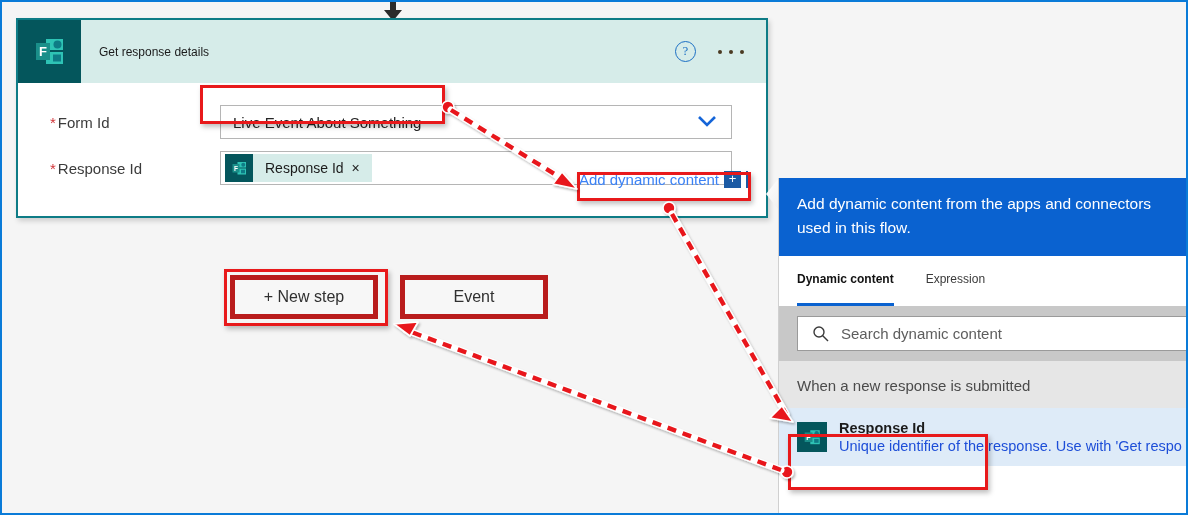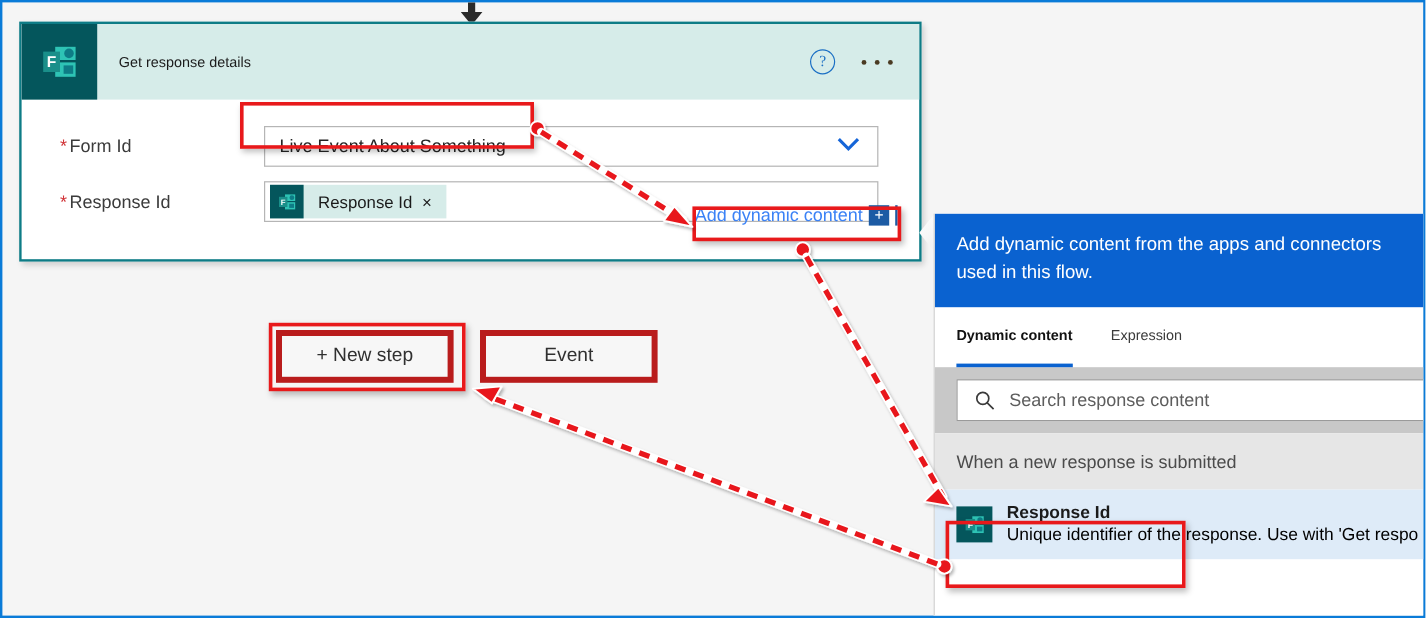--- a/index.html
+++ b/index.html
@@ -311,21 +311,21 @@
   }
   .dc-item .it-text { margin-left: 12px; }
   .dc-item .it-title {
     font-size: 14.5px;
     font-weight: bold;
     color: #1b1b1b;
     white-space: nowrap;
   }
   .dc-item .it-desc {
     font-size: 14.5px;
-    color: #000000;
+    color: #1d4ed8;
     white-space: nowrap;
     margin-top: 2px;
   }
 
   
   .hl {
     position: absolute;
     border: 3px solid #e8191b;
     box-sizing: border-box;
     box-shadow: 2px 3px 5px rgba(0,0,0,0.25);
@@ -439,21 +439,21 @@
     </div>
 
     <div class="dc-search-wrap">
       <div class="dc-search">
         <span class="search-icon">
           <svg width="17" height="17" viewBox="0 0 17 17">
             <circle cx="7" cy="7" r="5" stroke="#3a3a3a" stroke-width="1.4" fill="none"></circle>
             <line x1="10.5" y1="10.5" x2="16" y2="16" stroke="#3a3a3a" stroke-width="1.4"></line>
           </svg>
         </span>
-        <span class="sph">Search response content</span>
+        <span class="sph">Search dynamic content</span>
       </div>
     </div>
 
     <div class="dc-group-head">When a new response is submitted</div>
 
     <div class="dc-item">
       <div class="it-icon">
         <svg width="19" height="19" viewBox="0 0 34 34">
           <rect x="13" y="4" width="17" height="11" fill="#2ec3b5"></rect>
           <rect x="13" y="17" width="17" height="12" fill="#2ec3b5"></rect>

